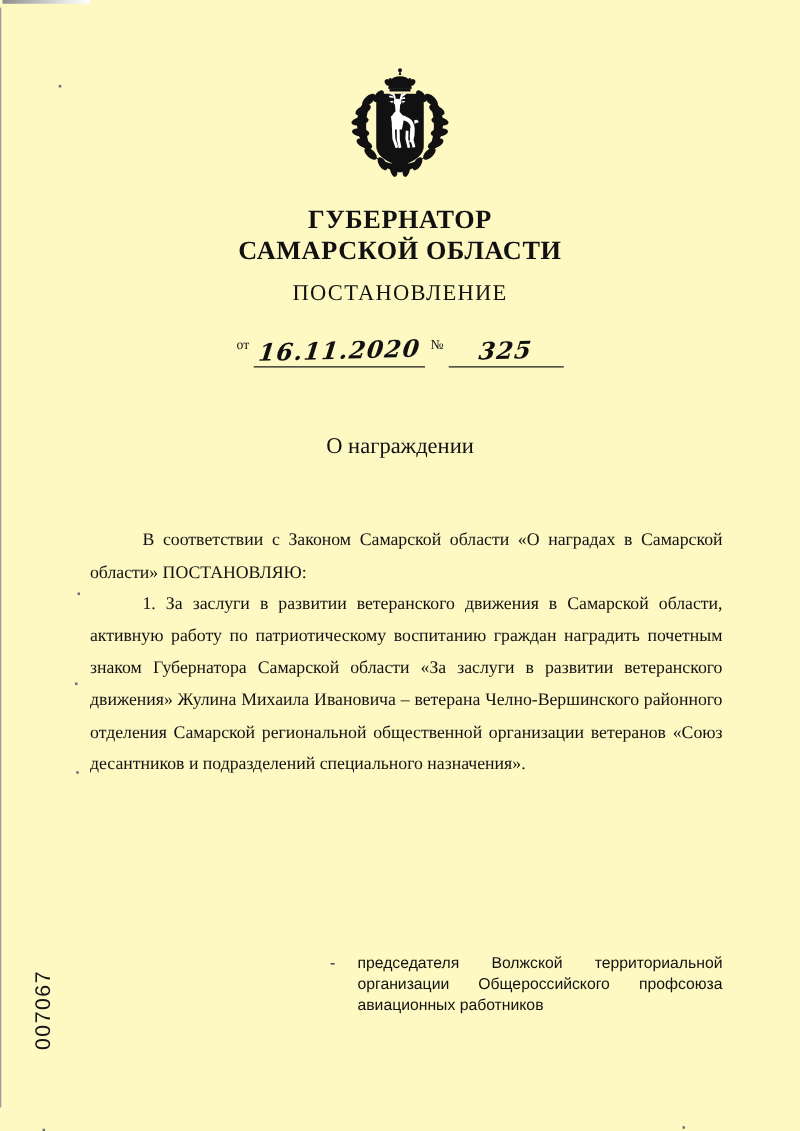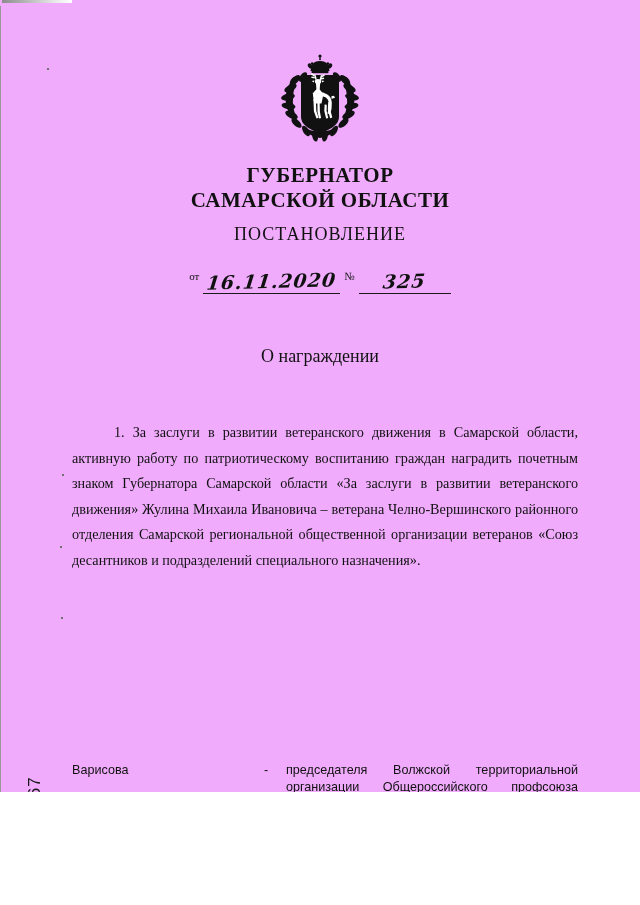--- a/index.html
+++ b/index.html
@@ -3,22 +3,22 @@
 <meta charset="utf-8">
 <style>
   html, body {
     margin: 0;
     padding: 0;
     background: #ffffff;
   }
   .page {
     position: relative;
     width: 640px;
-    height: 792px;
-    background: #f0abfc;
+    height: 905px;
+    background: #fef9c3;
     overflow: hidden;
     font-family: "Liberation Serif", "DejaVu Serif", serif;
     color: #111111;
   }
   
   .scan-left-edge {
     position: absolute;
     left: 0px;
     top: 6px;
     width: 1px;
@@ -281,27 +281,27 @@
     </span>
     <span class="dn-label">№</span>
     <span class="rule rule-num">
       <span class="hand">325</span>
     </span>
   </div>
 
   <div class="subject">О награждении</div>
 
   <div class="body">
+    <p>В соответствии с Законом Самарской области «О наградах в Самарской области» ПОСТАНОВЛЯЮ:</p>
     <p>1. За заслуги в развитии ветеранского движения в Самарской области, активную работу по патриотическому воспитанию граждан наградить почетным знаком Губернатора Самарской области «За заслуги в развитии ветеранского движения» Жулина Михаила Ивановича – ветерана Челно-Вершинского районного отделения Самарской региональной общественной организации ветеранов «Союз десантников и подразделений специального назначения».</p>
   </div>
 
   <div class="recipients">
     <div class="rec-row">
       <div class="rec-name">
-        <div>Варисова</div>
       </div>
       <div class="rec-dash">-</div>
       <div class="rec-role">председателя Волжской территориальной организации Общероссийского профсоюза авиационных работников</div>
     </div>
   </div>
 
   <div class="reg-number">
     <span>007067</span>
   </div>
 

